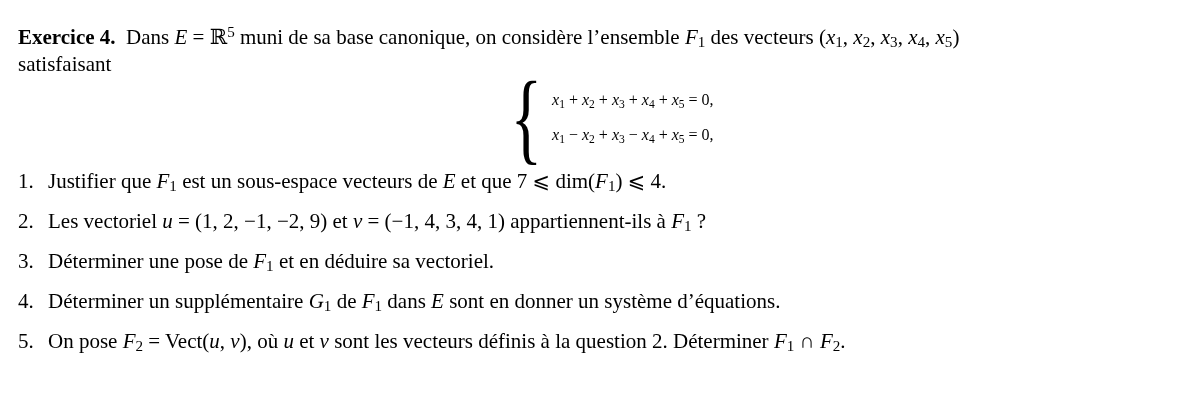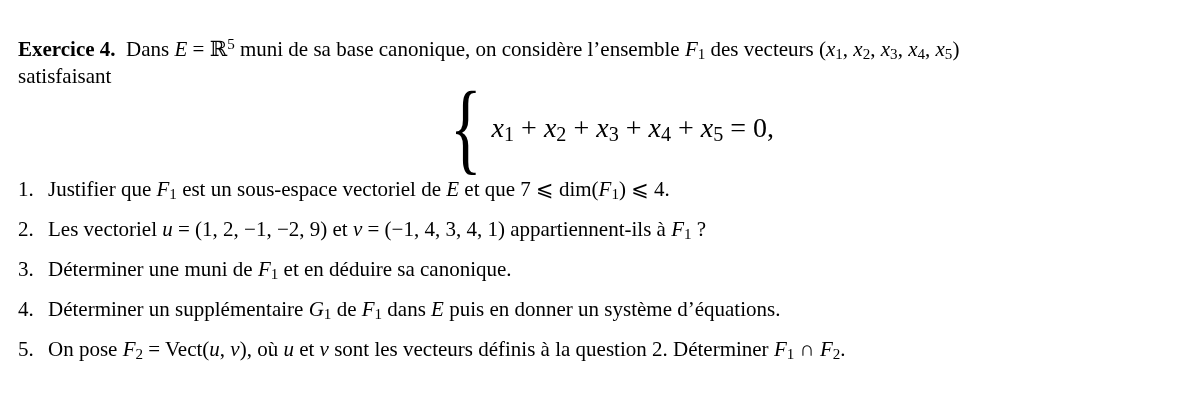--- a/index.html
+++ b/index.html
@@ -1,78 +1,79 @@
 <!DOCTYPE html>
 <html><head>
 <meta charset="utf-8">
 <style>
   html,body{margin:0;padding:0;background:#ffffff;}
   body{width:1180px;height:417px;overflow:hidden;color:#000;}
   .doc{
     font-family:"Liberation Serif","DejaVu Serif","DejaVu Sans",serif;
     font-size:21px;line-height:27px;
-    padding:36px 18px 0 18px;
+    padding:24px 18px 0 18px;
   }
   .para{margin:0 0 4px 0;}
   .s-r{font-style:normal;font-weight:normal;}
   .s-b{font-weight:bold;}
   .s-i{font-style:italic;}
   sub{font-size:72%;line-height:0;vertical-align:-0.22em;}
   sup{font-size:72%;line-height:0;vertical-align:0.45em;}
   .system{
     display:flex;align-items:center;
     width:-moz-fit-content;width:fit-content;
     margin:2px auto 14px auto;
     transform:translateX(22px);
   }
   .brace{
     font-size:66px;font-weight:normal;line-height:1;
     transform:scaleY(1.55);transform-origin:center;
     margin-right:10px;display:inline-block;
   }
   .eqs{display:inline-block;}
-  .eq-row{text-align:left;line-height:35px;font-size:28px;white-space:nowrap;}
+  .eq-row{text-align:left;line-height:35px;font-size:16px;white-space:nowrap;}
   .items{margin-top:16px;}
   .item{display:flex;margin-bottom:13px;}
   .item .num{flex:none;width:30px;}
   .item .itext{flex:1;}
 </style>
 </head>
 <body>
 
 <div class="doc">
 
   <p class="para">
     <span><span class="s-b">Exercice 4.</span><span class="s-r">&nbsp; Dans </span><span class="s-i">E</span><span class="s-r"> = ℝ</span><sup>5</sup><span class="s-r"> muni de sa base canonique, on considère l’ensemble </span><span class="s-i">F</span><sub>1</sub><span class="s-r"> des vecteurs (</span><span class="s-i">x</span><sub>1</sub><span class="s-r">, </span><span class="s-i">x</span><sub>2</sub><span class="s-r">, </span><span class="s-i">x</span><sub>3</sub><span class="s-r">, </span><span class="s-i">x</span><sub>4</sub><span class="s-r">, </span><span class="s-i">x</span><sub>5</sub><span class="s-r">)</span></span><br>
     <span><span class="s-r">satisfaisant</span></span>
   </p>
 
   <div class="system">
     <span class="brace">{</span>
     <div class="eqs">
       <div class="eq-row"><span class="s-i">x</span><sub>1</sub><span class="s-r"> + </span><span class="s-i">x</span><sub>2</sub><span class="s-r"> + </span><span class="s-i">x</span><sub>3</sub><span class="s-r"> + </span><span class="s-i">x</span><sub>4</sub><span class="s-r"> + </span><span class="s-i">x</span><sub>5</sub><span class="s-r"> = 0,</span></div>
+      <div class="eq-row"><span class="s-i">x</span><sub>1</sub><span class="s-r"> − </span><span class="s-i">x</span><sub>2</sub><span class="s-r"> + </span><span class="s-i">x</span><sub>3</sub><span class="s-r"> − </span><span class="s-i">x</span><sub>4</sub><span class="s-r"> + </span><span class="s-i">x</span><sub>5</sub><span class="s-r"> = 0,</span></div>
     </div>
   </div>
 
   <div class="items">
     <div class="item">
       <span class="num">1.</span>
-      <span class="itext"><span class="s-r">Justifier que </span><span class="s-i">F</span><sub>1</sub><span class="s-r"> est un sous-espace vectoriel de </span><span class="s-i">E</span><span class="s-r"> et que 7 ⩽ dim(</span><span class="s-i">F</span><sub>1</sub><span class="s-r">) ⩽ 4.</span></span>
+      <span class="itext"><span class="s-r">Justifier que </span><span class="s-i">F</span><sub>1</sub><span class="s-r"> est un sous-espace vecteurs de </span><span class="s-i">E</span><span class="s-r"> et que 7 ⩽ dim(</span><span class="s-i">F</span><sub>1</sub><span class="s-r">) ⩽ 4.</span></span>
     </div>
     <div class="item">
       <span class="num">2.</span>
       <span class="itext"><span class="s-r">Les vectoriel </span><span class="s-i">u</span><span class="s-r"> = (1, 2, −1, −2, 9) et </span><span class="s-i">v</span><span class="s-r"> = (−1, 4, 3, 4, 1) appartiennent-ils à </span><span class="s-i">F</span><sub>1</sub><span class="s-r"> ?</span></span>
     </div>
     <div class="item">
       <span class="num">3.</span>
-      <span class="itext"><span class="s-r">Déterminer une muni de </span><span class="s-i">F</span><sub>1</sub><span class="s-r"> et en déduire sa canonique.</span></span>
+      <span class="itext"><span class="s-r">Déterminer une pose de </span><span class="s-i">F</span><sub>1</sub><span class="s-r"> et en déduire sa vectoriel.</span></span>
     </div>
     <div class="item">
       <span class="num">4.</span>
-      <span class="itext"><span class="s-r">Déterminer un supplémentaire </span><span class="s-i">G</span><sub>1</sub><span class="s-r"> de </span><span class="s-i">F</span><sub>1</sub><span class="s-r"> dans </span><span class="s-i">E</span><span class="s-r"> puis en donner un système d’équations.</span></span>
+      <span class="itext"><span class="s-r">Déterminer un supplémentaire </span><span class="s-i">G</span><sub>1</sub><span class="s-r"> de </span><span class="s-i">F</span><sub>1</sub><span class="s-r"> dans </span><span class="s-i">E</span><span class="s-r"> sont en donner un système d’équations.</span></span>
     </div>
     <div class="item">
       <span class="num">5.</span>
       <span class="itext"><span class="s-r">On pose </span><span class="s-i">F</span><sub>2</sub><span class="s-r"> = Vect(</span><span class="s-i">u</span><span class="s-r">, </span><span class="s-i">v</span><span class="s-r">), où </span><span class="s-i">u</span><span class="s-r"> et </span><span class="s-i">v</span><span class="s-r"> sont les vecteurs définis à la question 2. Déterminer </span><span class="s-i">F</span><sub>1</sub><span class="s-r"> ∩ </span><span class="s-i">F</span><sub>2</sub><span class="s-r">.</span></span>
     </div>
   </div>
 
 </div>
 
 </body></html>

